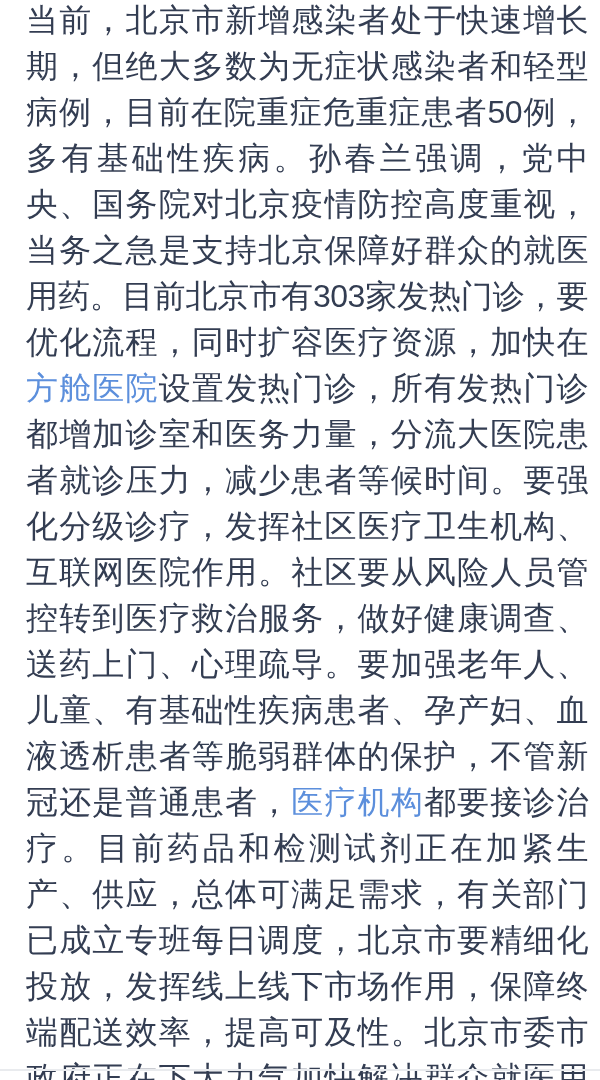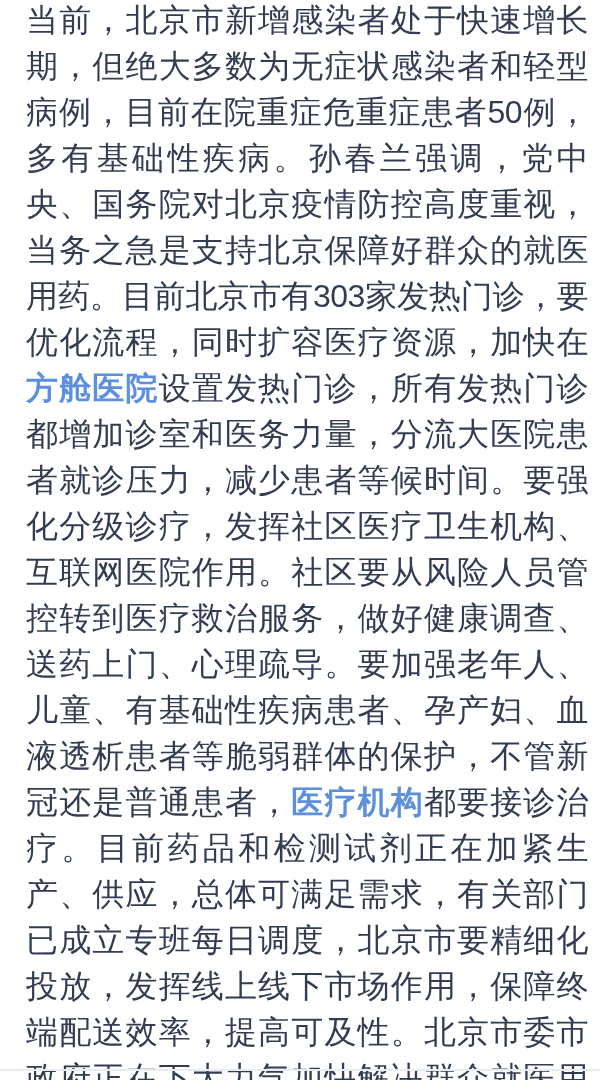--- a/index.html
+++ b/index.html
@@ -27,21 +27,20 @@
     line-height: 46px;
     letter-spacing: -0.5px;
     color: #333d52;
     text-align: justify;
     word-break: break-all;
   }
   .article-paragraph a.link {
     color: #5c8fdc;
     text-decoration: none;
     cursor: pointer;
-    font-weight: bold;
   }
   .bottom-divider {
     position: absolute;
     left: 0;
     top: 1069px;
     width: 600px;
     height: 2px;
     background: #e9ebee;
   }
 </style>

